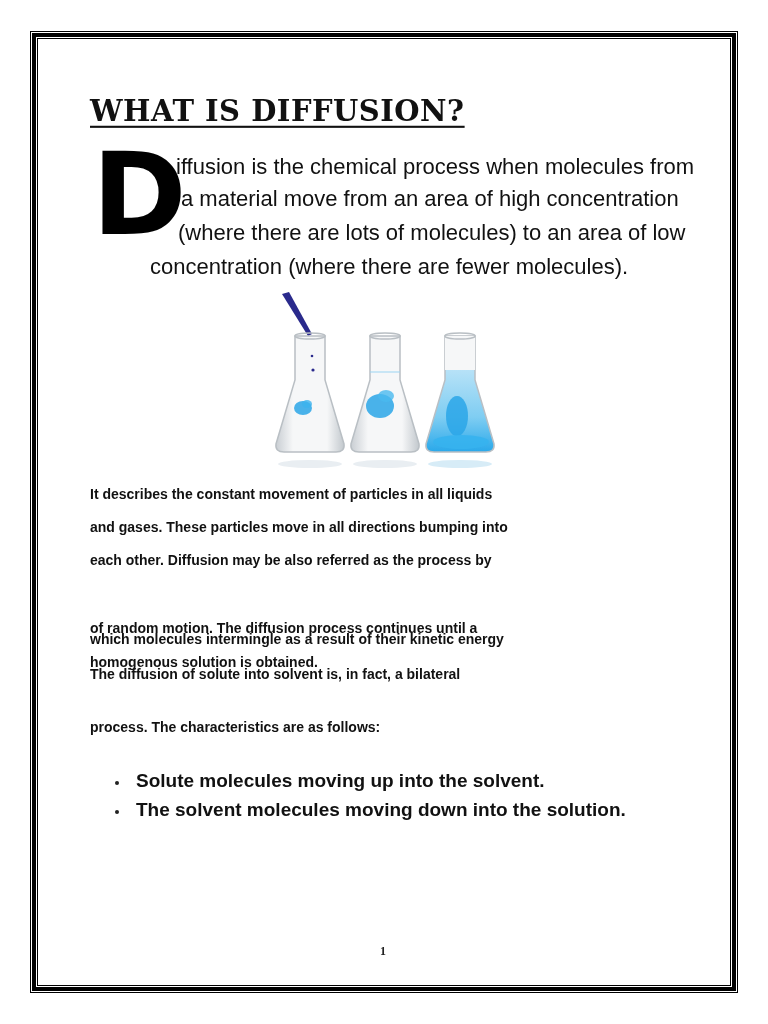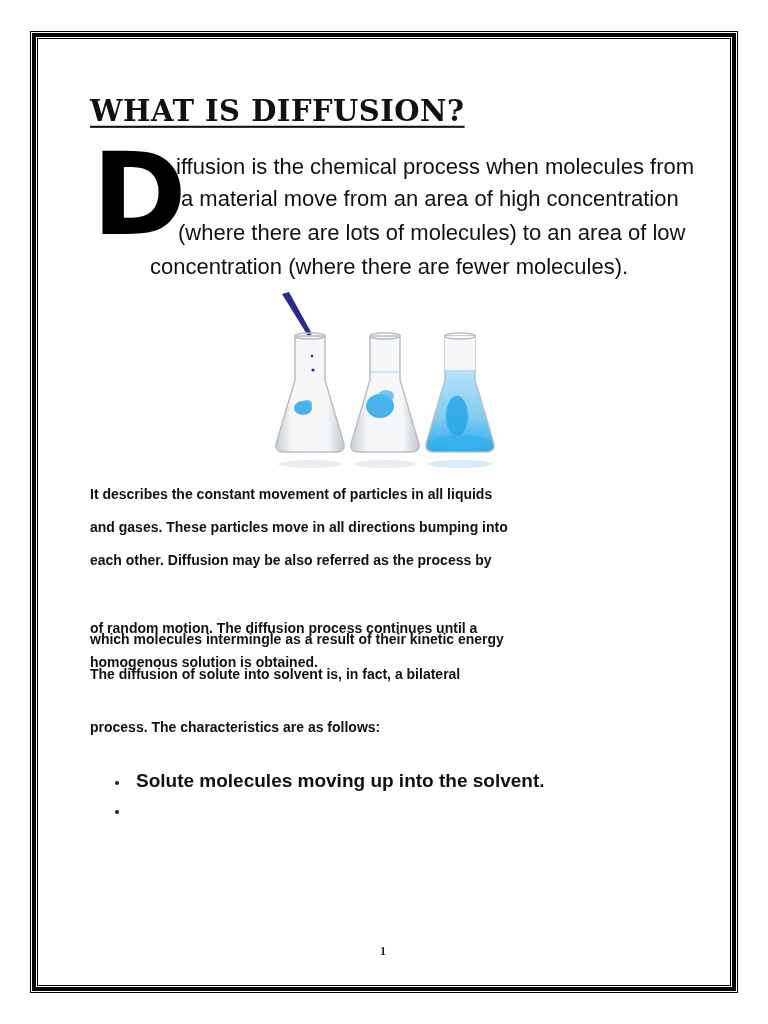--- a/index.html
+++ b/index.html
@@ -125,16 +125,17 @@
 <div class="body-para" style="top:666px;">The diffusion of solute into solvent is, in fact, a bilateral</div>
 <div class="body-para" style="top:719px;">process. The characteristics are as follows:</div>
 
 <ul class="bullets">
   <li class="bullet-item">
     <span class="bullet-dot"></span>
     <span>Solute molecules moving up into the solvent.</span>
   </li>
   <li class="bullet-item">
     <span class="bullet-dot"></span>
+    <span>The solvent molecules moving down into the solution.</span>
   </li>
 </ul>
 
 <div class="page-number">1</div>
 
 </body></html>

